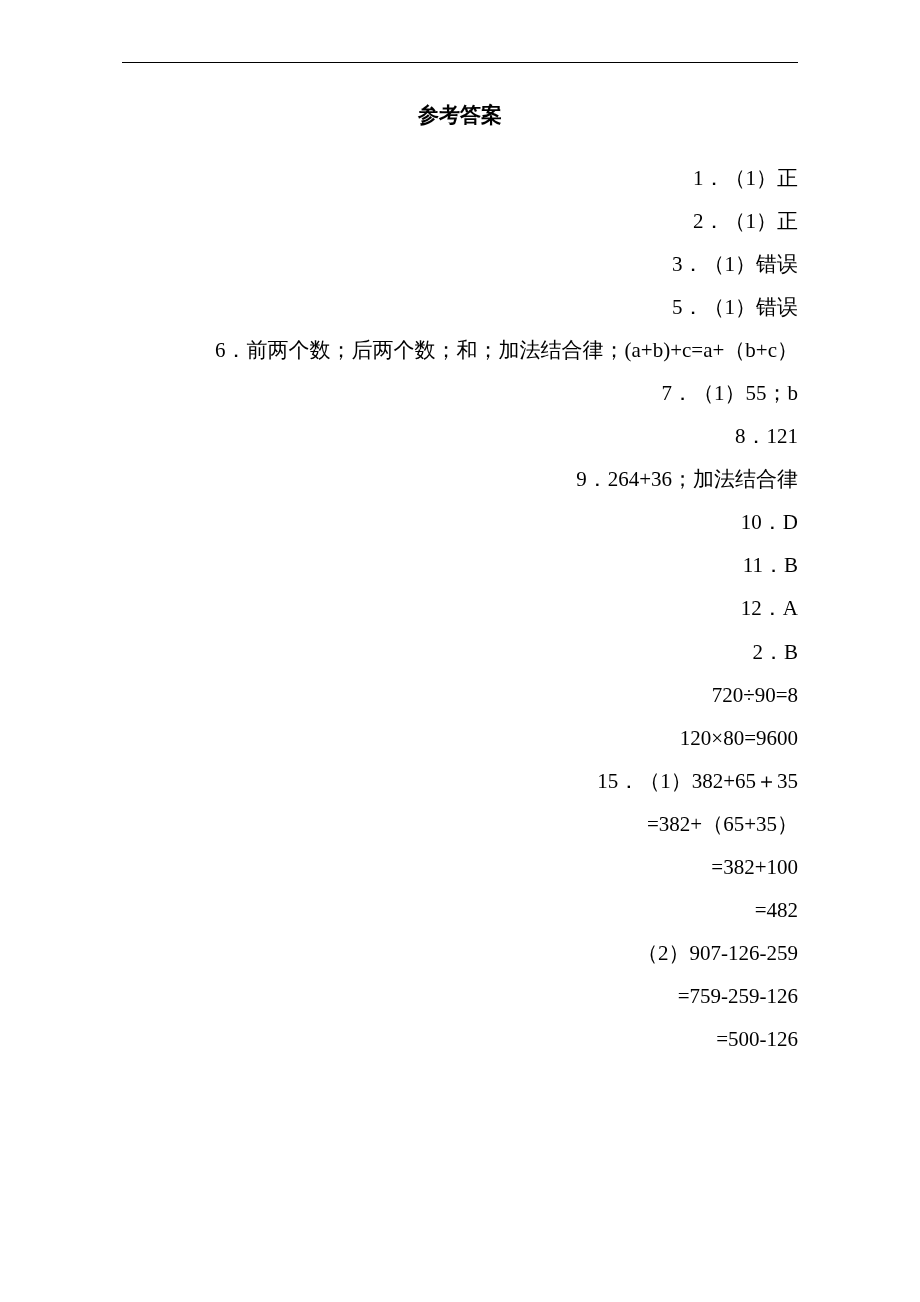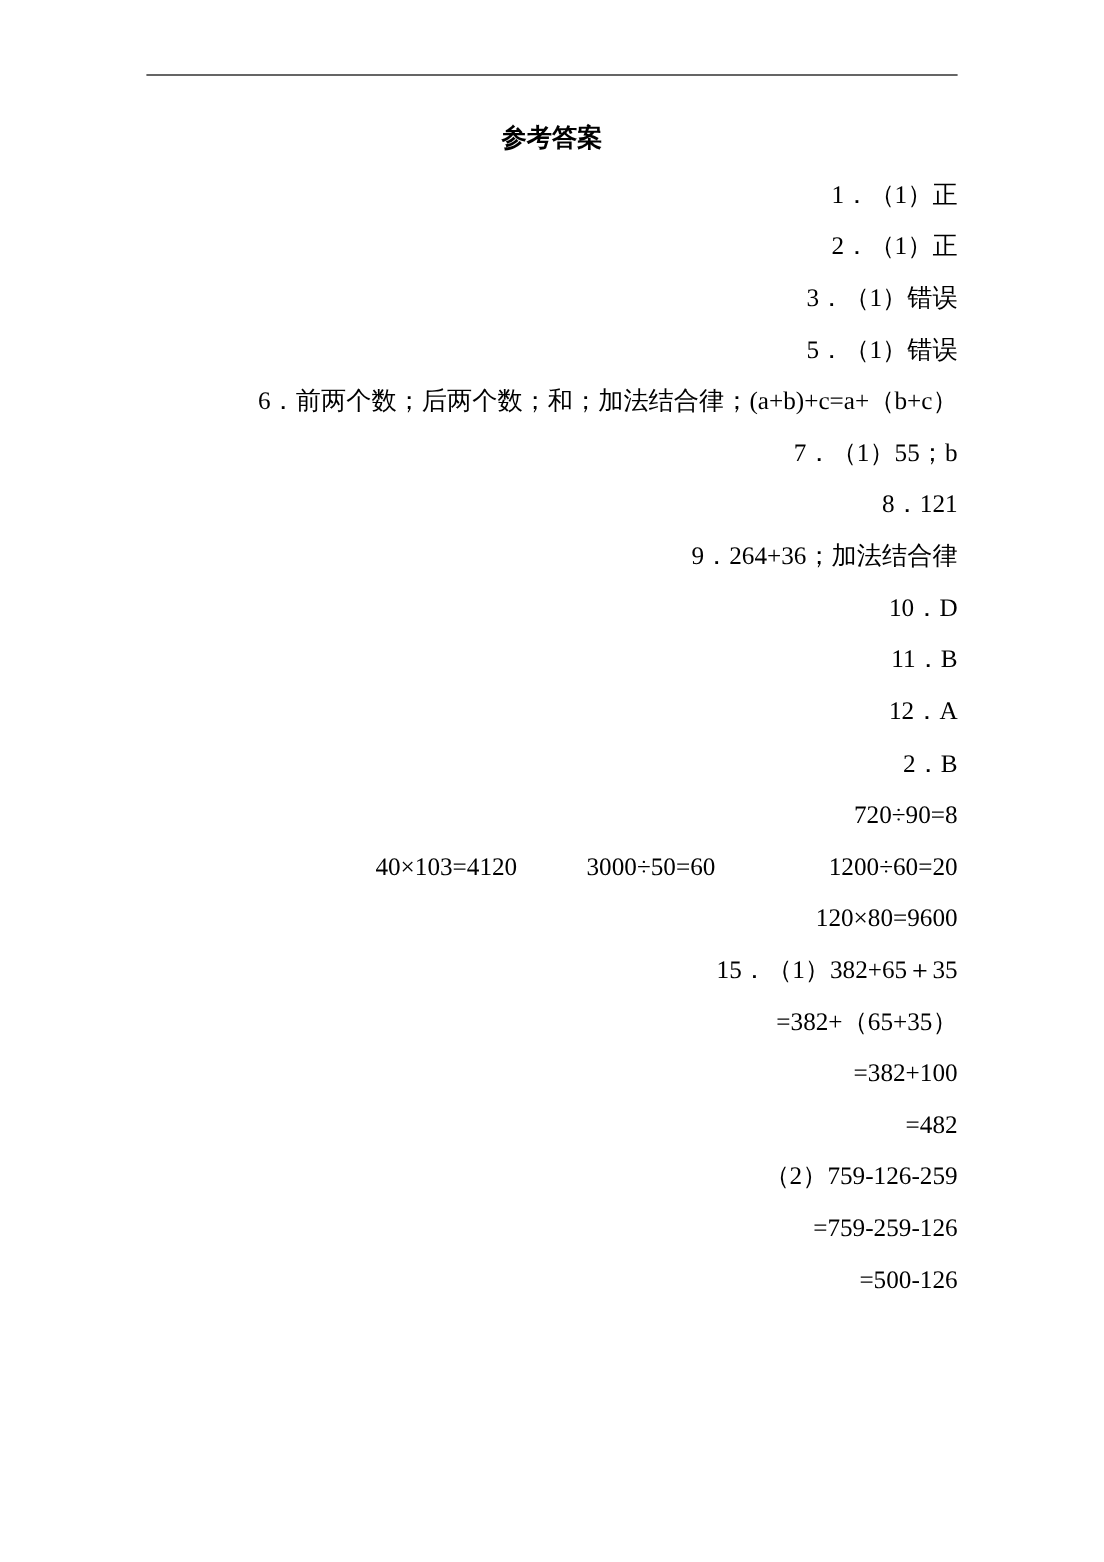--- a/index.html
+++ b/index.html
@@ -20,21 +20,21 @@
     .horizontal-rule {
       border: none;
       border-top: 1px solid #000;
       margin-bottom: 38px;
     }
     .title {
       text-align: center;
       font-weight: bold;
       font-size: 21px;
       font-family: "SimHei", "黑体", sans-serif;
-      margin-bottom: 12px;
+      margin-bottom: 28px;
     }
     .answer-line {
       font-size: 21px;
       line-height: 2.05;
       color: #000;
       white-space: pre-wrap;
       text-align: right;
     }
     .indent {
       padding-left: 12px;
@@ -53,23 +53,22 @@
       <div class="answer-line">5．（1）错误</div>
       <div class="answer-line">6．前两个数；后两个数；和；加法结合律；(a+b)+c=a+（b+c）</div>
       <div class="answer-line">7．（1）55；b</div>
       <div class="answer-line">8．121</div>
       <div class="answer-line">9．264+36；加法结合律</div>
       <div class="answer-line">10．D</div>
       <div class="answer-line">11．B</div>
       <div class="answer-line">12．A</div>
       <div class="answer-line">2．B</div>
       <div class="answer-line">720÷90=8</div>
-      <div class="answer-line">40×103=4120           3000÷50=60                  1200÷60=20</div>
       <div class="answer-line">120×80=9600</div>
       <div class="answer-line">15．（1）382+65＋35</div>
       <div class="answer-line">=382+（65+35）</div>
       <div class="answer-line">=382+100</div>
       <div class="answer-line">=482</div>
-      <div class="answer-line indent">（2）759-126-259</div>
+      <div class="answer-line indent">（2）907-126-259</div>
       <div class="answer-line">=759-259-126</div>
       <div class="answer-line">=500-126</div>
     </div>
 </div>
 
 </body></html>

